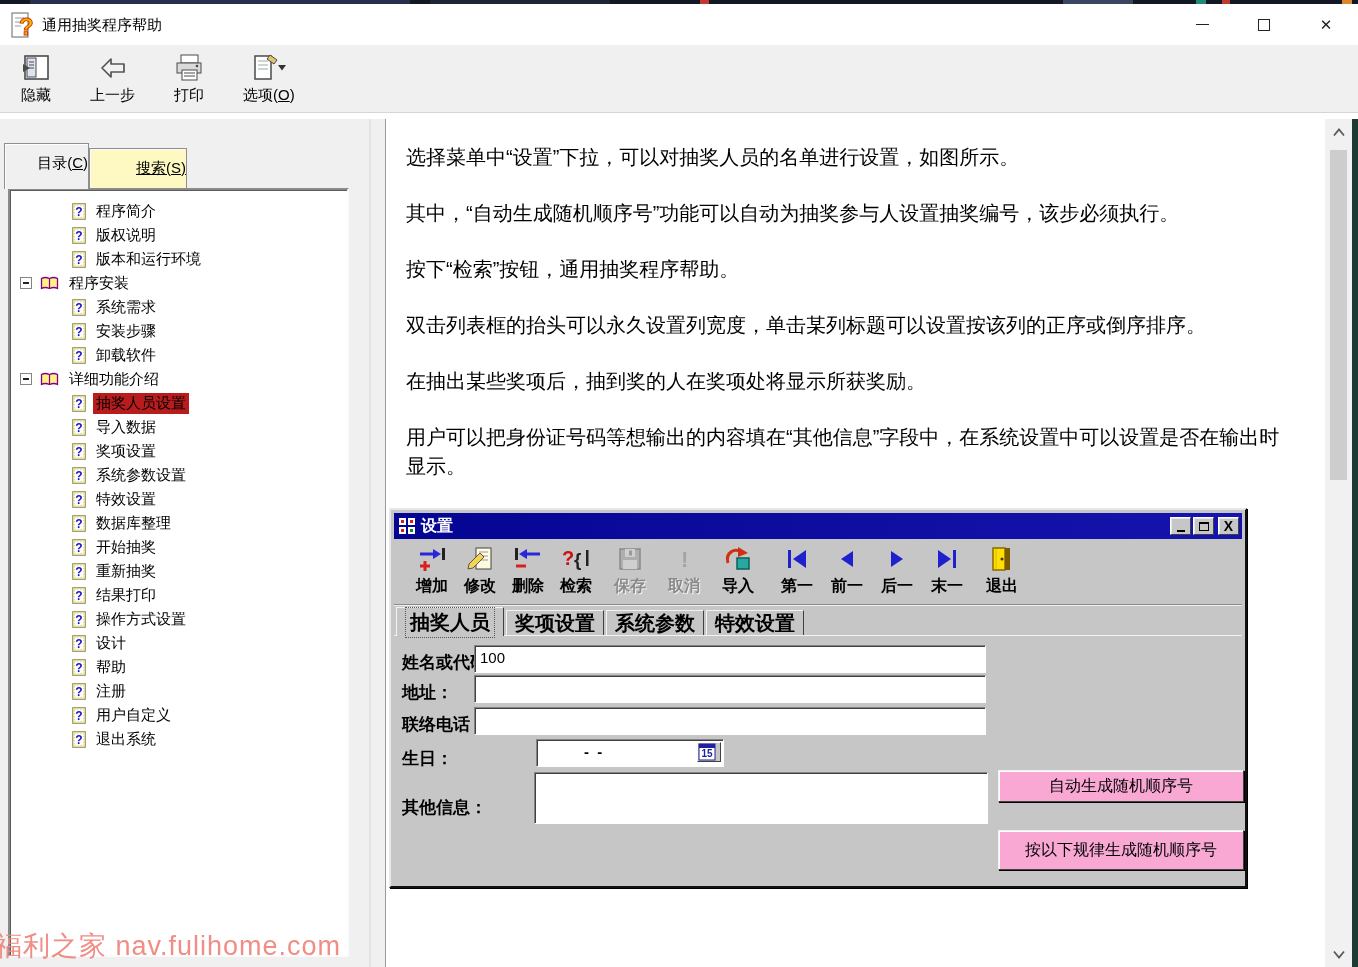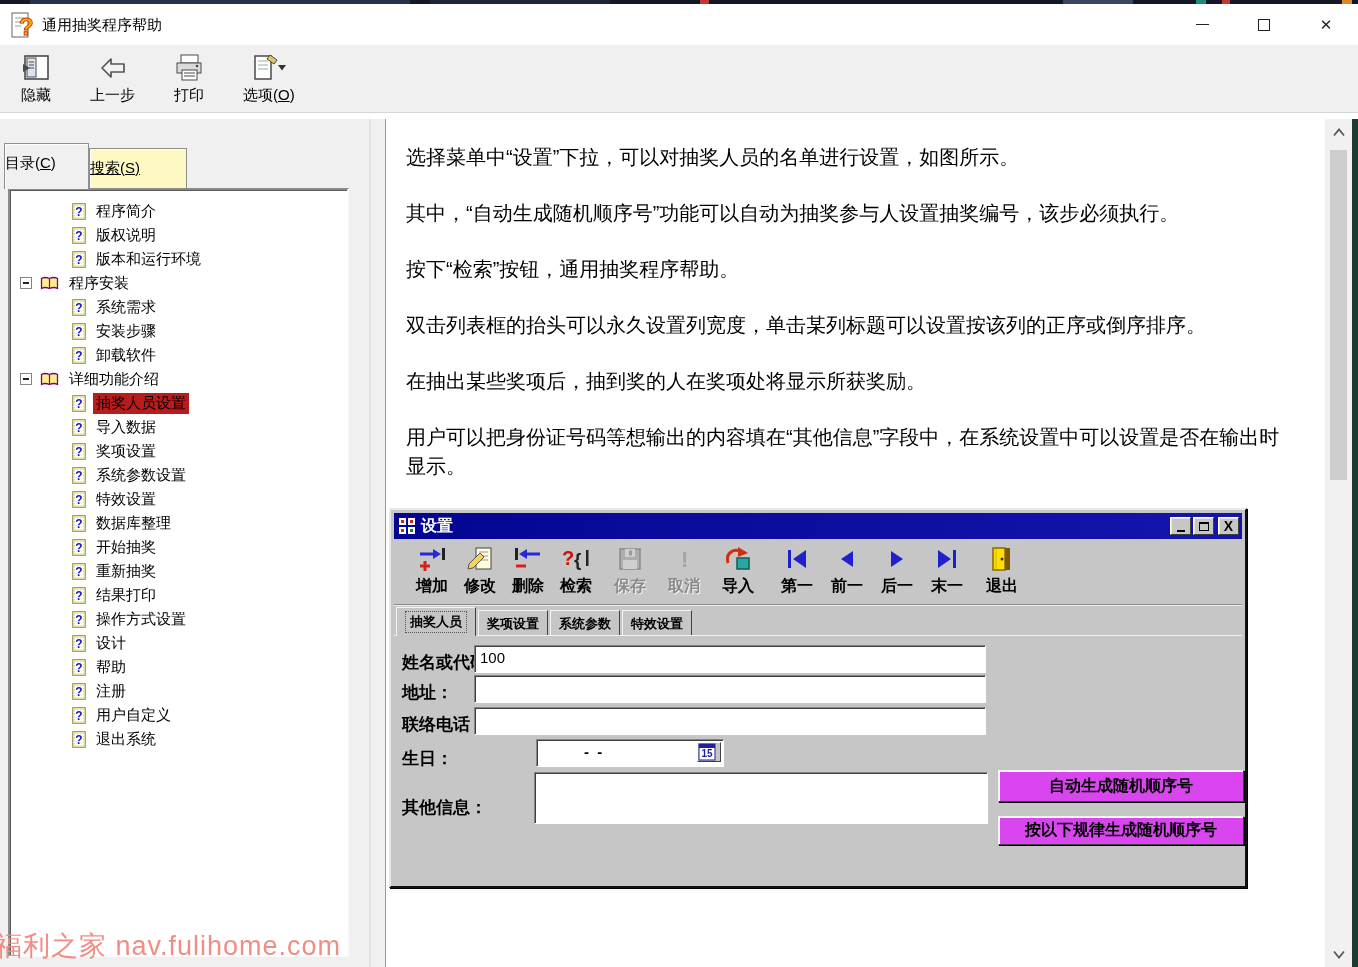--- a/index.html
+++ b/index.html
@@ -31,21 +31,21 @@
            border-bottom:1px solid #d5d5d5;display:flex;align-items:flex-start;padding:4px 0 0 14px;}
   .tb-btn{display:flex;flex-direction:column;align-items:center;justify-content:flex-start;
           height:64px;padding:2px 6px;margin-right:26px;cursor:default;}
   .tb-ico{height:34px;display:flex;align-items:center;}
   .tb-lbl{font-size:15px;margin-top:1px;white-space:nowrap;}
   .tb-lbl u{text-decoration:underline;}
   
   .sidebar{position:absolute;left:0;top:119px;width:385px;bottom:0;background:#f0f0f0;}
   .splitline{position:absolute;left:369px;top:119px;bottom:0;width:2px;background:#e3e3e3;}
   .side-tab{position:absolute;background:#f0f0f0;border:1px solid #8e8e8e;border-bottom:none;
-            font-size:15px;display:flex;align-items:flex-start;justify-content:flex-start;padding-top:10px;cursor:default;}
+            font-size:15px;display:flex;align-items:flex-start;justify-content:flex-end;padding-top:10px;cursor:default;}
   .side-tab u{text-decoration:underline;}
   .tab-active{left:4px;top:24px;width:85px;height:46px;z-index:3;
               box-shadow:inset 1px 1px 0 #fdfdfd;}
   .tab-idle{left:89px;top:29px;width:98px;height:41px;z-index:1;background:#fef9c3;
             box-shadow:inset 1px 1px 0 #fafafa;text-decoration:underline;}
   .treebox{position:absolute;left:8px;top:69px;width:341px;height:769px;background:#fff;
            border:2px solid;border-color:#8a8a8a #fbfbfb #fbfbfb #8a8a8a;
            box-shadow:inset 1px 1px 0 #5a5a5a;z-index:2;overflow:hidden;padding-top:9px;}
   .trow{height:24px;display:flex;align-items:center;font-size:15px;white-space:nowrap;cursor:default;}
   .trow.lvl0{padding-left:10px;}
@@ -82,34 +82,34 @@
   .dtoolbar{position:absolute;left:3px;top:31px;right:3px;height:64px;display:flex;align-items:flex-start;
             padding:3px 0 0 14px;border-bottom:1px solid #8a8a8a;box-shadow:0 1px 0 #efefef;}
   .d-btn{width:48px;height:58px;display:flex;flex-direction:column;align-items:center;justify-content:flex-start;}
   .d-btn .dico{height:30px;display:flex;align-items:center;}
   .d-btn .dlbl{font-size:16px;font-weight:bold;margin-top:2px;white-space:nowrap;}
   .d-btn.disabled .dlbl{color:#8a8a8a;text-shadow:1px 1px 0 #f2f2f2;}
   .mL6{margin-left:6px;} .mL10{margin-left:10px;} .navw{width:50px;}
   .dtabs{position:absolute;left:3px;top:97px;right:3px;height:29px;display:flex;align-items:flex-end;padding-left:2px;}
   .d-tab{height:26px;background:#c6c6c6;border:1px solid;border-color:#f2f2f2 #404040 #c6c6c6 #f2f2f2;
          border-bottom:none;display:flex;align-items:center;justify-content:center;
-         font-size:13px;font-weight:bold;padding:0 8px;margin-right:2px;}
+         font-size:20px;font-weight:bold;padding:0 8px;margin-right:2px;}
   .d-tab.active{height:29px;z-index:2;position:relative;}
   .d-tab.active .focusdots{border:1px dotted #555;padding:1px 4px;}
   .dbody{position:absolute;left:3px;top:125px;right:3px;bottom:0;background:#c6c6c6;
          border-top:1px solid #f2f2f2;}
   .f-label{position:absolute;font-size:17px;font-weight:bold;white-space:nowrap;}
   .f-input{position:absolute;background:#fff;border:1px solid;border-color:#848484 #fff #fff #848484;
            box-shadow:inset 1px 1px 0 #404040;font-size:15px;padding:3px 0 0 5px;overflow:hidden;}
   .datebtn{position:absolute;right:2px;top:2px;width:24px;height:20px;background:#c6c6c6;
            border:1px solid;border-color:#fff #404040 #404040 #fff;display:flex;align-items:center;justify-content:flex-start;}
   .dateval{letter-spacing:2px;margin-left:42px;font-weight:bold;}
-  .g-btn{position:absolute;left:604px;width:246px;background:#d946ef;border:1px solid;
+  .g-btn{position:absolute;left:604px;width:246px;background:#f9a8d4;border:1px solid;
          border-color:#f2f2f2 #404040 #404040 #f2f2f2;box-shadow:inset 1px 1px 0 #fff,1px 1px 0 #000;
-         font-size:16px;font-weight:bold;display:flex;align-items:center;justify-content:center;white-space:nowrap;}
+         font-size:16px;font-weight:normal;display:flex;align-items:center;justify-content:center;white-space:nowrap;}
   
   .watermark{position:absolute;left:-5px;top:928px;font-size:27px;color:#f08d84;z-index:60;letter-spacing:1px;}
 </style>
 </head>
 <body>
 
 <div id="window">
 
   <div class="topstrip">
     <span class="frag1"></span>
@@ -603,21 +603,21 @@
           <div class="d-tab">
             <span>系统参数</span>
           </div>
           <div class="d-tab">
             <span>特效设置</span>
           </div>
         </div>
       <div class="dbody" id="dbody">
 
         <div class="g-btn" style="top:134px;height:32px;">自动生成随机顺序号</div>
-        <div class="g-btn" style="top:180px;height:29px;">按以下规律生成随机顺序号</div>
+        <div class="g-btn" style="top:194px;height:40px;">按以下规律生成随机顺序号</div>
 
       <span class="f-label" style="left: 8px; top: 15px;">姓名或代码：</span>
           <div class="f-input" style="left: 80px; top: 9px; width: 512px; height: 28px;"><span>100</span></div>
           <span class="f-label" style="left: 8px; top: 45px;">地址：</span>
           <div class="f-input" style="left: 80px; top: 39px; width: 512px; height: 28px;"><span></span></div>
           <span class="f-label" style="left: 8px; top: 77px;">联络电话：</span>
           <div class="f-input" style="left: 80px; top: 71px; width: 512px; height: 28px;"><span></span></div>
           <span class="f-label" style="left: 8px; top: 111px;">生日：</span>
           <div class="f-input" style="left: 142px; top: 103px; width: 188px; height: 28px;"><span class="dateval">-  -</span><span class="datebtn">
               <svg width="18" height="18" viewBox="0 0 18 18">

